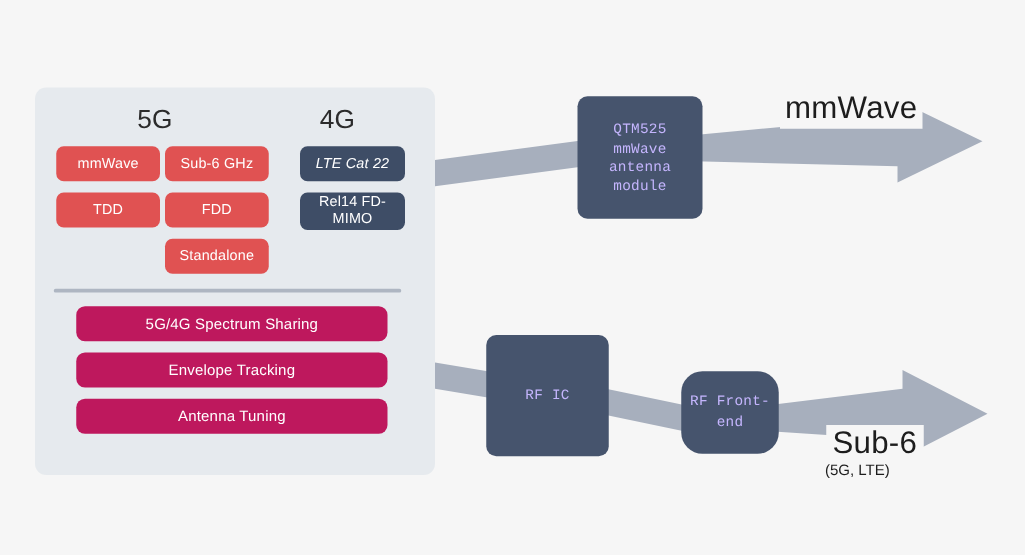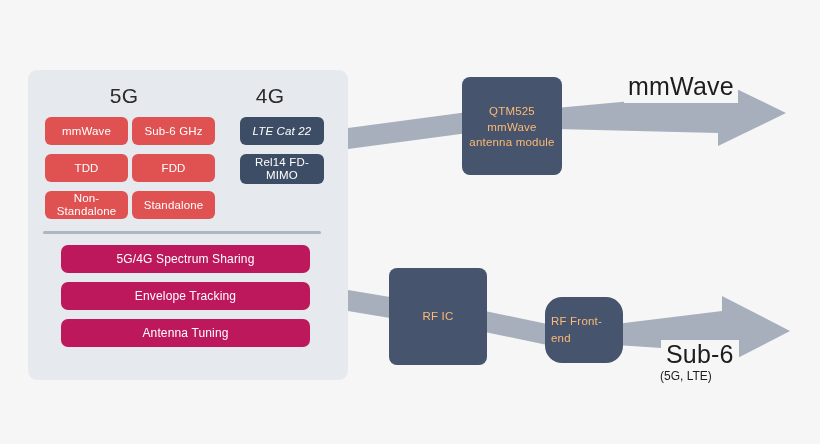--- a/index.html
+++ b/index.html
@@ -70,29 +70,30 @@
     height: 3px;
     background: #aeb6c2;
     border-radius: 2px;
   }
 
   
   .block {
     position: absolute;
     background: #46546d;
     border-radius: 8px;
-    color: #fdba74;
+    color: #c4b5fd;
     display: flex;
     flex-direction: column;
     align-items: center;
     justify-content: center;
-    text-align: left;
+    text-align: center;
     z-index: 3;
     box-sizing: border-box;
     padding: 0 6px;
+    font-family: Liberation Mono, monospace;
   }
   .block .l1 { font-size: 11.5px; line-height: 17px; letter-spacing: .2px; }
   .block .l2 { font-size: 11.5px; line-height: 15px; letter-spacing: .2px; }
   .block .l3 { font-size: 11.5px; line-height: 15px; letter-spacing: .2px; }
 
   #qtm-block { left: 462px; top: 77px;  width: 100px; height: 98px; }
   #rfic-block { left: 389px; top: 268px; width: 98px;  height: 97px; }
   #rffe-block { left: 545px; top: 297px; width: 78px;  height: 66px; font-size: 11px; border-radius: 17px; }
 
   
@@ -142,21 +143,20 @@
 
 <div id="stage">
 
   <div class="panel"></div>
 
   <div class="col-head head-5g">5G</div>
   <div class="col-head head-4g">4G</div>
 
   <div class="tag red" style="left:45px;  top:117px; width:83px; height:28px;">mmWave</div>
   <div class="tag red" style="left:45px;  top:154px; width:83px; height:28px;">TDD</div>
-  <div class="tag red" style="left:45px;  top:191px; width:83px; height:28px;">Non-Standalone</div>
 
   <div class="tag red" style="left:132px; top:117px; width:83px; height:28px;">Sub-6 GHz</div>
   <div class="tag red" style="left:132px; top:154px; width:83px; height:28px;">FDD</div>
   <div class="tag red" style="left:132px; top:191px; width:83px; height:28px;text-align:right;">Standalone</div>
 
   <div class="tag navy" style="left:240px; top:117px; width:84px; height:28px;font-style:italic;">LTE Cat 22</div>
   <div class="tag navy" style="left:240px; top:154px; width:84px; height:30px;">Rel14 FD-MIMO</div>
 
   <div class="divider"></div>
 

